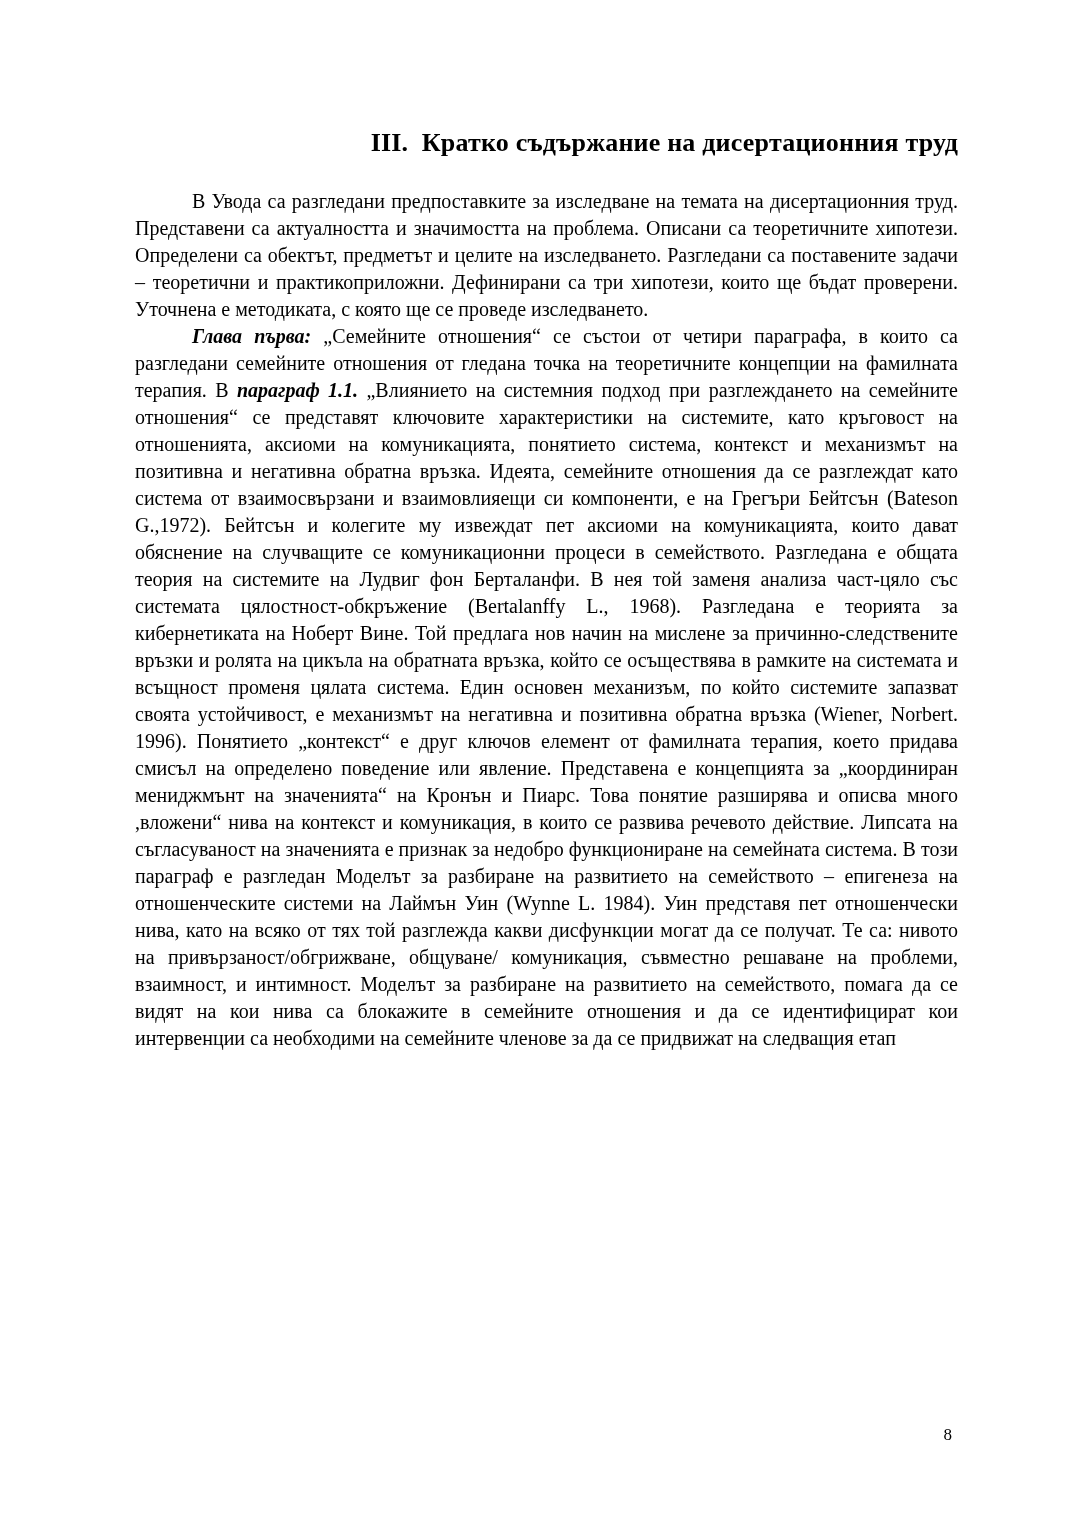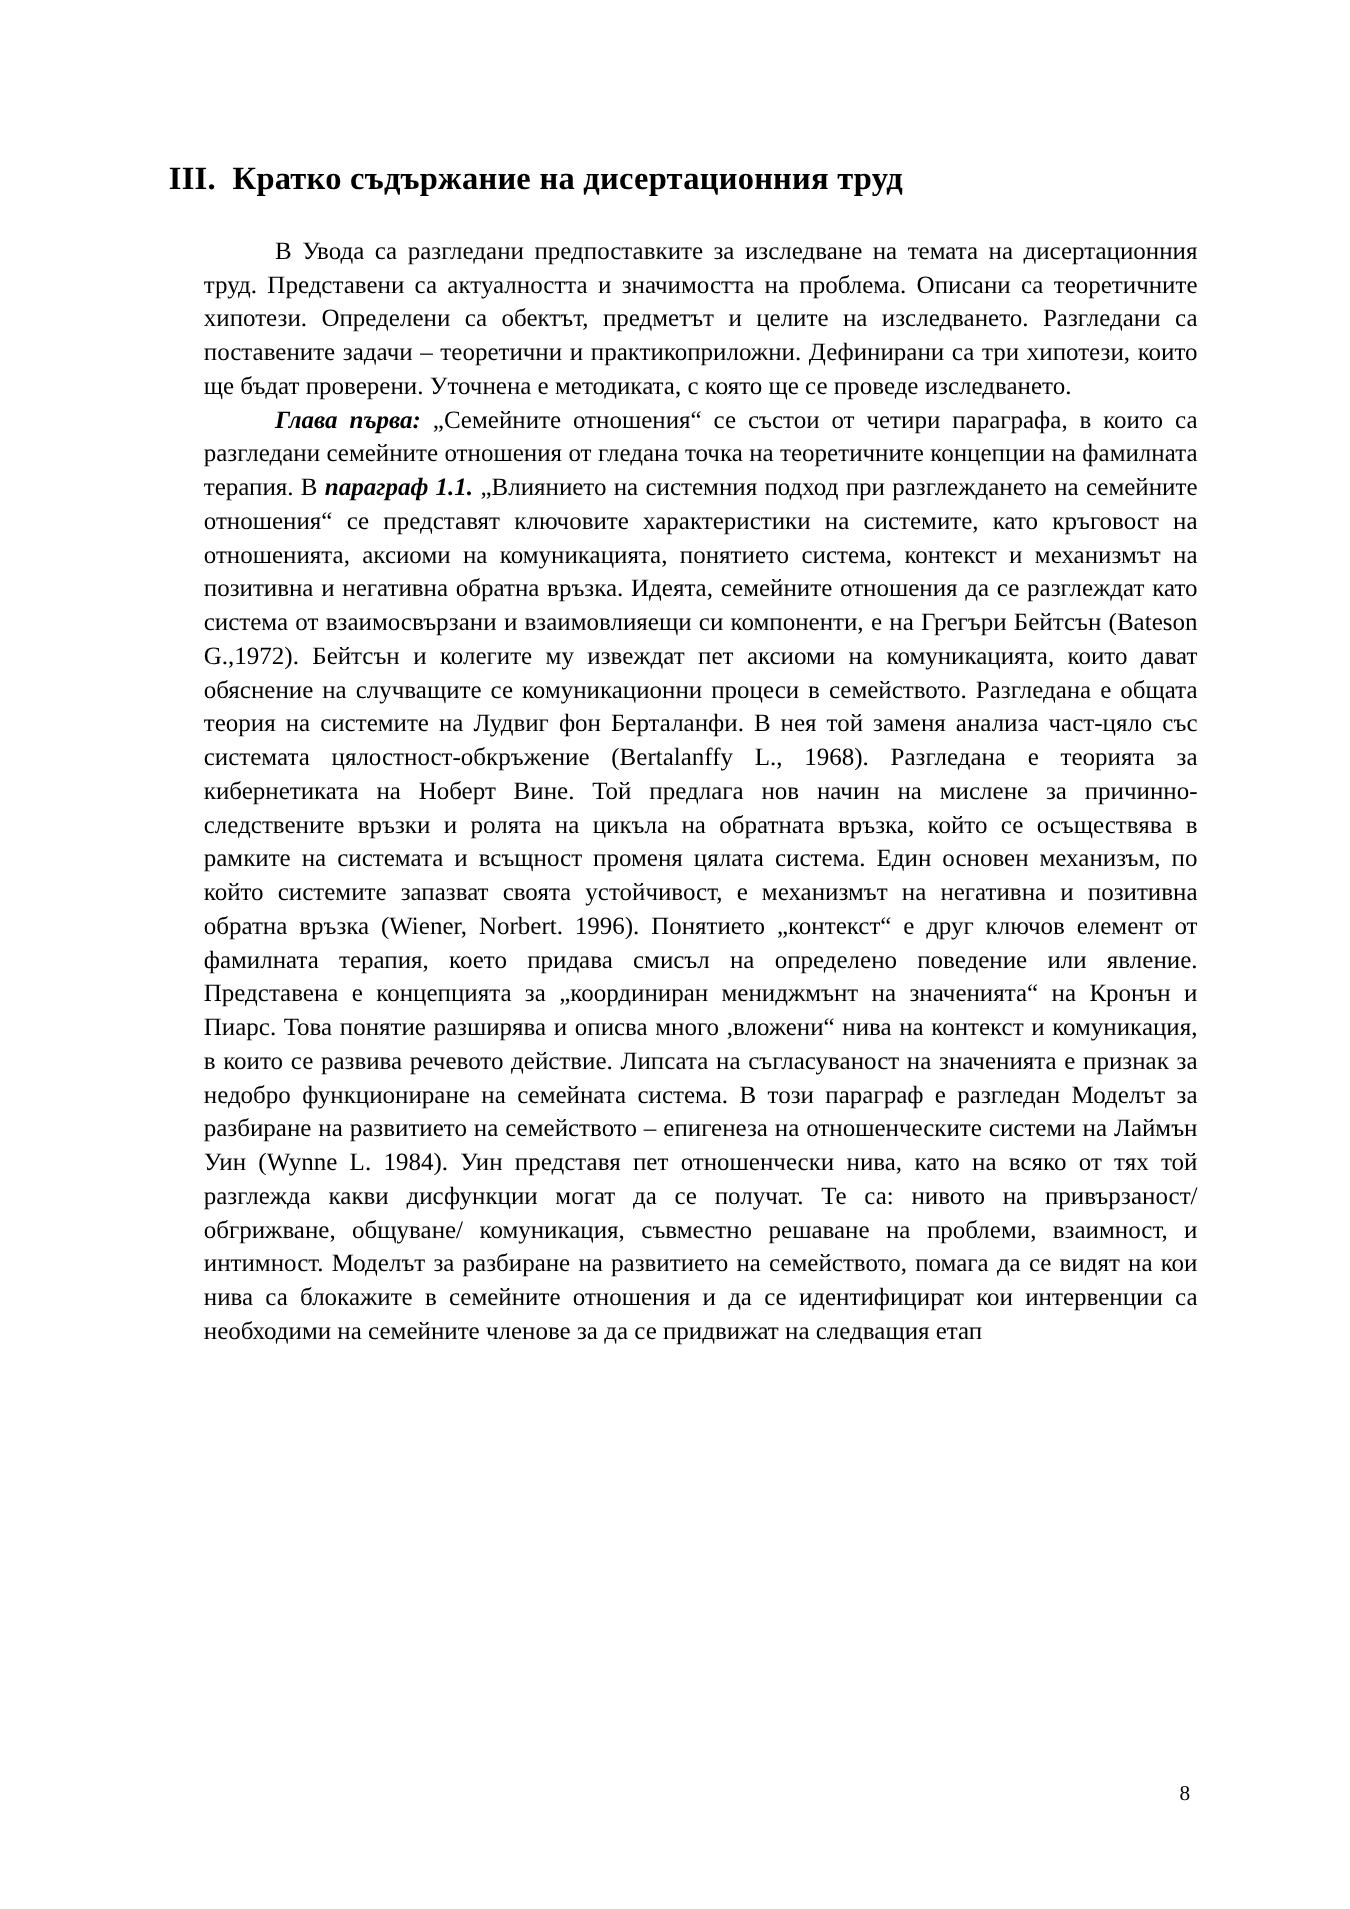--- a/index.html
+++ b/index.html
@@ -14,30 +14,29 @@
     margin: 0 auto;
     background: #ffffff;
     box-sizing: border-box;
     padding: 128px 122px 0 135px;
     font-family: "Liberation Serif", "DejaVu Serif", serif;
     color: #000000;
   }
   .doc-title {
     font-size: 26px;
     font-weight: bold;
-    text-align: left;
+    text-align: right;
     margin: 0 0 30px 0;
     white-space: pre-wrap;
     letter-spacing: 0.2px;
   }
   .doc-body {
     font-size: 20px;
     line-height: 27px;
     text-align: justify;
-    margin-left: 28px;
   }
   .para {
     margin: 0;
     text-indent: 57px;
   }
   .bold {
     font-weight: bold;
     font-style: italic;
   }
   .page-number {

